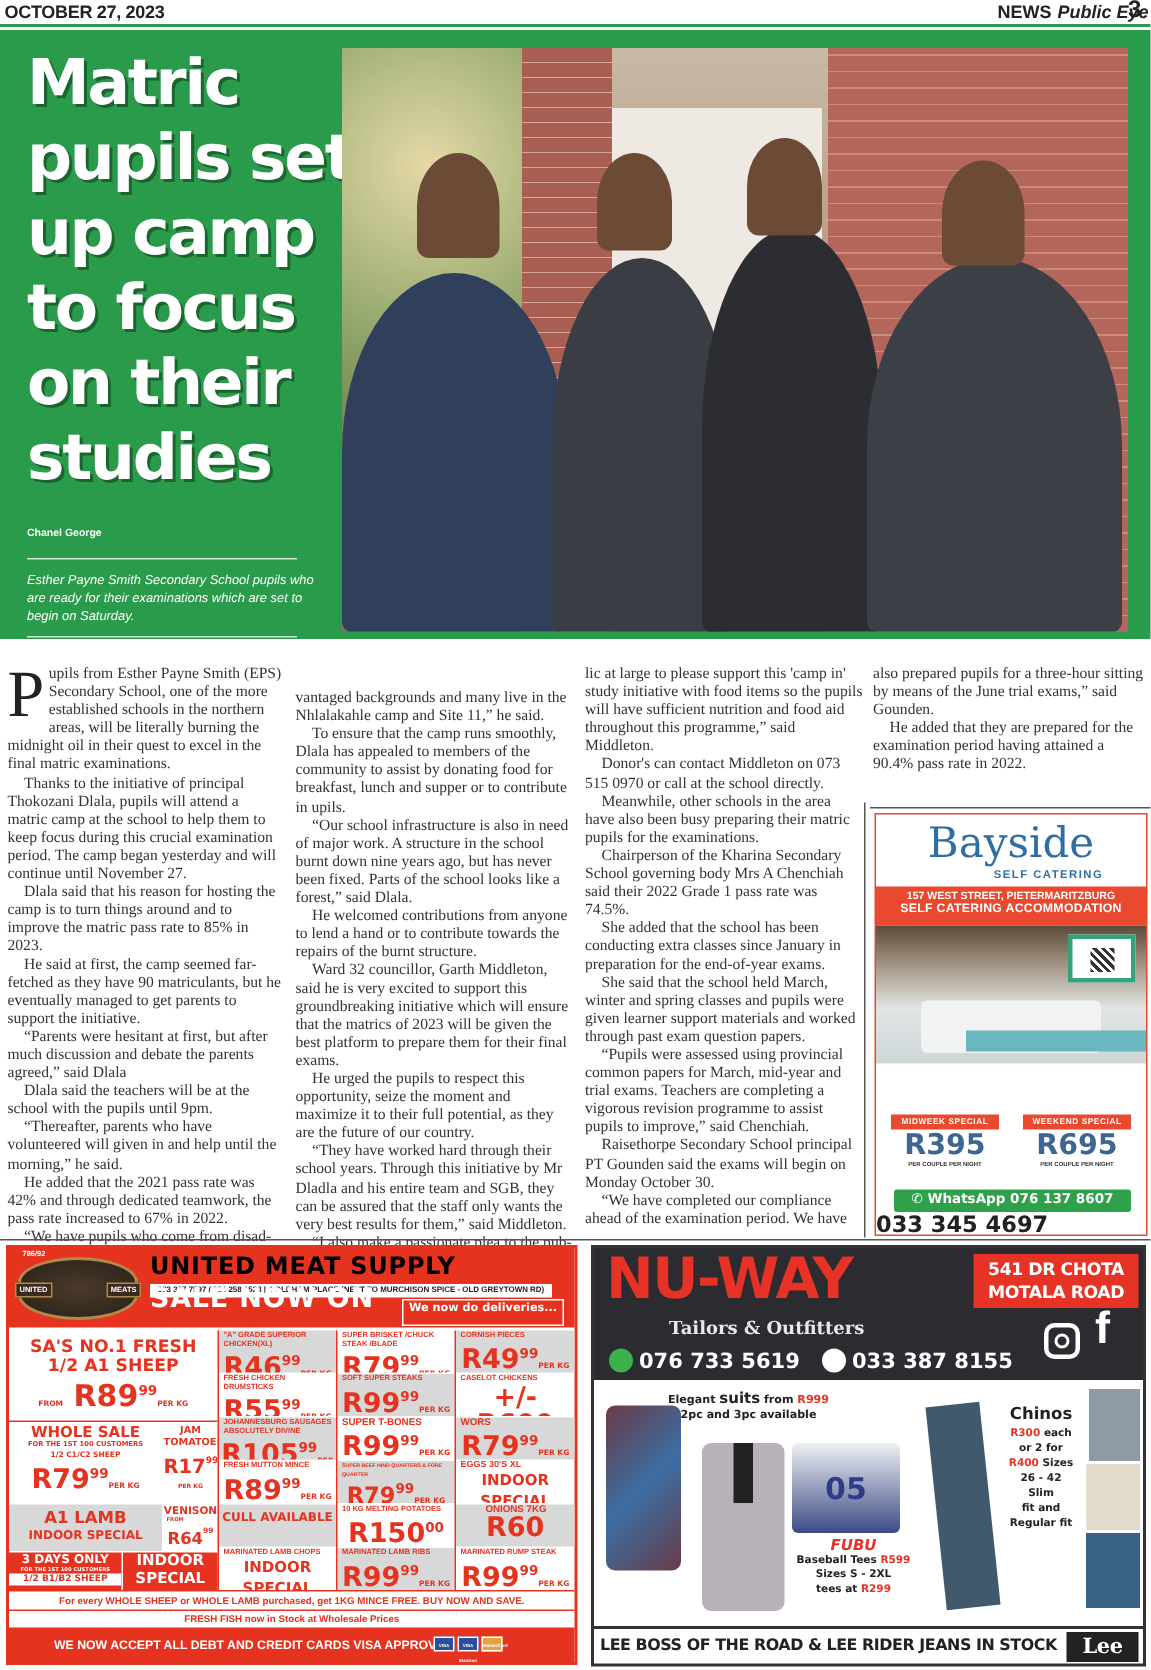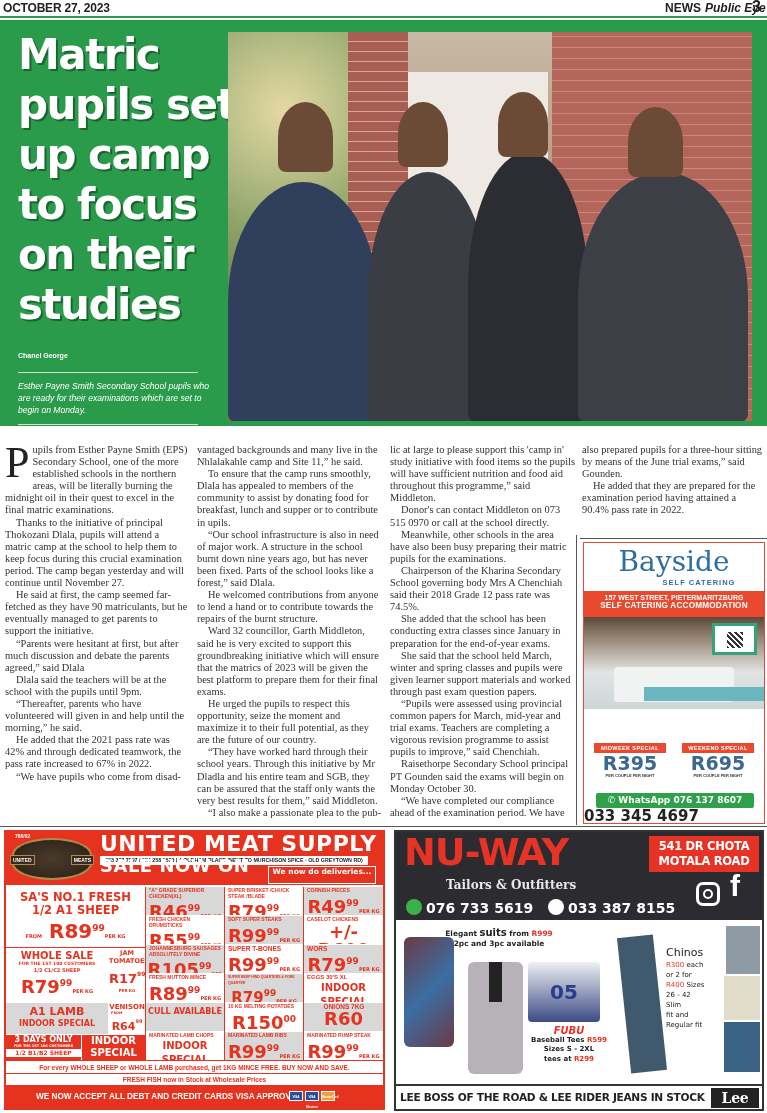--- a/index.html
+++ b/index.html
@@ -20,21 +20,21 @@
 .photo .sky{position:absolute;left:0;top:0;width:140px;height:260px;background:radial-gradient(circle at 40% 30%,#e5d9a6,#8fa56a 60%,#6f7f50)}
 .photo .brick{position:absolute;right:0;top:0;width:200px;height:389px;background:repeating-linear-gradient(0deg,#b5665a 0 10px,#c98a7c 10px 11px)}
 .photo .pillar{position:absolute;left:120px;top:0;width:60px;height:389px;background:repeating-linear-gradient(0deg,#a85e52 0 9px,#d9a797 9px 10px)}
 .photo .door{position:absolute;left:180px;top:40px;width:140px;height:160px;background:#eee9e2}
 .kid{position:absolute;border-radius:50% 50% 8px 8px}
 .body-text{position:absolute;font-size:10.4px;line-height:12.1px;color:#333;text-align:left}
 .body-text p{text-indent:11px}
 .body-text p.first{text-indent:0}
 .dropcap{float:left;font-size:44px;line-height:36px;margin:1px 3px 0 0;color:#222}
 .col1{left:5px;top:444px;width:183px}
-.col2{left:197px;top:444px;width:186px}
+.col2{left:197px;top:460px;width:186px}
 .col3{left:390px;top:444px;width:185px}
 .col4{left:582px;top:444px;width:181px}
 .sep{position:absolute;width:1px;background:#555}
 .bayside{position:absolute;left:583px;top:542px;width:182px;height:282px;background:#fff;border:1px solid #e54b2f}
 .bay-logo{position:absolute;left:0;top:0;width:180px;height:48px;text-align:center}
 .bay-logo .n{font-family:"DejaVu Serif",serif;color:#2f6ea3;font-size:28px;line-height:32px;padding-top:3px}
 .bay-logo .s{font-family:"Liberation Sans",sans-serif;font-weight:bold;color:#2f6ea3;font-size:7.5px;letter-spacing:1px;margin-left:50px}
 .bay-red{position:absolute;left:0;top:48px;width:180px;height:26px;background:#e94a2f;color:#fff;text-align:center;font-family:"Liberation Sans",sans-serif;font-weight:bold}
 .bay-red .a{font-size:7px;padding-top:3px}
 .bay-red .b{font-size:8.2px;letter-spacing:.2px}
@@ -50,21 +50,21 @@
 .bay-spec .t{background:#e94a2f;color:#fff;font-family:"Liberation Sans",sans-serif;font-weight:bold;font-size:5.5px;padding:2px 0;margin:0 6px;letter-spacing:.4px}
 .bay-spec .p{color:#3d6691;font-family:"DejaVu Sans",sans-serif;font-weight:bold;font-size:19px;line-height:20px}
 .bay-spec .u{font-size:4px;color:#333;font-family:"Liberation Sans",sans-serif;font-weight:bold}
 .bay-wa{position:absolute;left:12px;top:250px;width:158px;height:15px;background:#2fa14b;color:#fff;font-family:"DejaVu Sans",sans-serif;font-weight:bold;font-size:9px;line-height:15px;text-align:center;border-radius:2px}
 .bay-ph{position:absolute;left:0;top:264px;width:180px;text-align:left;font-family:"DejaVu Sans",sans-serif;font-weight:bold;font-size:15px;color:#222;line-height:18px}
 .um{position:absolute;left:4px;top:830px;width:381px;height:280px;background:#fff;border:2px solid #e5331f}
 .um-top{position:absolute;left:0;top:0;width:377px;height:53px;background:#e5331f}
 .um-logo{position:absolute;left:6px;top:6px;width:80px;height:42px;border-radius:50%/40%;background:radial-gradient(#4a3a2a,#2a2018);border:2px solid #b08a4a}
 .um-logo span{position:absolute;top:15px;font-size:5px;color:#fff;font-family:"Liberation Sans",sans-serif;font-weight:bold;background:#3b2a1b;padding:1px 2px;border:1px solid #b08a4a}
 .um-code{position:absolute;left:9px;top:1px;color:#fff;font-size:5px;font-family:"Liberation Sans",sans-serif;font-weight:bold}
-.um-title{position:absolute;left:94px;top:1px;color:#ffffff;font-family:"DejaVu Sans",sans-serif;font-weight:bold;font-size:22px;letter-spacing:.5px;line-height:22px}
+.um-title{position:absolute;left:94px;top:1px;color:#000000;font-family:"DejaVu Sans",sans-serif;font-weight:bold;font-size:16px;letter-spacing:.5px;line-height:22px}
 .um-addr{position:absolute;left:94px;top:24px;width:268px;height:9px;background:#fff;color:#222;font-family:"Liberation Sans",sans-serif;font-weight:bold;font-size:5.3px;line-height:9px;text-align:center}
 .um-sale{position:absolute;left:94px;top:24px;color:#fff;font-family:"DejaVu Sans",sans-serif;font-weight:bold;font-size:18px;line-height:20px;letter-spacing:.5px}
 .um-deliv{position:absolute;left:262px;top:34px;width:108px;height:18px;border:1px solid #fff;color:#fff;font-family:"DejaVu Sans",sans-serif;font-weight:bold;font-size:7.5px;line-height:8px;text-align:center;padding-top:1px}
 .um-grid{position:absolute;left:0;top:55px;width:377px;height:173px}
 .cell{position:absolute;color:#e5331f;font-family:"DejaVu Sans",sans-serif;font-weight:bold;text-align:center;overflow:hidden}
 .cell.g{background:#d8d8d8}
 .cell .lb{font-size:5px;line-height:5.5px;text-align:left;padding:1px 2px 0 3px;font-family:"Liberation Sans",sans-serif}
 .cell .pr{font-size:18px;line-height:18px}
 .cell .pr sup{font-size:9px;vertical-align:7px}
 .cell .pr small{font-size:5px}
@@ -94,42 +94,42 @@
 .nw-body .suit2{position:absolute;left:72px;top:40px;width:55px;height:112px;background:#b6b2b8;border-radius:6px}
 .nw-body .suit2 i{position:absolute;left:21px;top:0;width:13px;height:40px;background:#222}
 .nw-body .tee{position:absolute;left:132px;top:40px;width:72px;height:60px;background:linear-gradient(180deg,#eef0f2,#3d4b85);border-radius:4px;color:#2b3d8a;font-family:"DejaVu Sans",sans-serif;font-weight:bold;font-size:20px;text-align:center;line-height:60px}
 .nw-body .ch1{position:absolute;left:228px;top:14px;width:36px;height:136px;background:#40596d;transform:rotate(-6deg)}
 .nw-body .ch2{position:absolute;left:330px;top:4px;width:34px;height:48px;background:#8e9aa4}
 .nw-body .ch3{position:absolute;left:328px;top:54px;width:36px;height:44px;background:#e2dccb}
 .nw-body .ch4{position:absolute;left:328px;top:100px;width:36px;height:50px;background:#3a6284}
 .nw-suits-txt{position:absolute;left:48px;top:6px;width:110px;text-align:center;font-family:"DejaVu Sans",sans-serif;font-weight:bold;font-size:7.4px;color:#222;line-height:10px}
 .nw-fubu{position:absolute;left:128px;top:104px;width:90px;text-align:center;font-family:"DejaVu Sans",sans-serif;font-weight:bold;font-size:7px;color:#222;line-height:9.5px}
 .nw-fubu .brand{color:#e63325;font-style:italic;font-size:10px}
-.nw-chinos{position:absolute;left:270px;top:24px;width:56px;font-family:"DejaVu Sans",sans-serif;font-weight:normal;font-size:7px;color:#222;line-height:10px}
+.nw-chinos{position:absolute;left:270px;top:14px;width:56px;text-align:center;font-family:"DejaVu Sans",sans-serif;font-weight:bold;font-size:7px;color:#222;line-height:10px}
 .nw-chinos .h{font-size:11px;line-height:14px}
 .red{color:#e63325}
 .nw-bottom{position:absolute;left:0;top:252px;width:366px;height:25px;border-top:2px solid #333;font-family:"DejaVu Sans",sans-serif;font-weight:bold;font-size:10.6px;line-height:23px;padding-left:4px;color:#222;letter-spacing:-.3px}
 .nw-lee{position:absolute;right:3px;top:2px;width:48px;height:20px;background:#222;color:#fff;font-family:"DejaVu Serif",serif;font-weight:bold;font-size:14px;line-height:20px;text-align:center}
 </style>
 </head>
 <body>
 
 <div class="hdr">
   <span class="date">OCTOBER 27, 2023</span>
   <span class="sec" style="left:665px">NEWS</span>
   <span class="pub" style="left:705px;font-size:12px">Public Eye</span>
   <span class="pg" style="left:752px">3</span>
 </div>
 <div class="hdrline"></div>
 
 <div class="green"></div>
 <h1 class="headline">Matric pupils set up camp to focus on their studies</h1>
 <div class="byline">Chanel George</div>
 <div class="rule1"></div>
-<div class="caption">Esther Payne Smith Secondary School pupils who are ready for their examinations which are set to begin on Monday.</div>
+<div class="caption">Esther Payne Smith Secondary School pupils who are ready for their examinations which are set to begin on Saturday.</div>
 <div class="rule2"></div>
 
 <div class="photo">
   <div class="sky"></div>
   <div class="pillar"></div>
   <div class="door"></div>
   <div class="brick"></div>
   <div class="kid" style="left:0;top:150px;width:150px;height:240px;background:#2f3f5c"></div>
   <div class="kid" style="left:50px;top:70px;width:55px;height:70px;background:#6b4a36"></div>
   <div class="kid" style="left:140px;top:140px;width:120px;height:250px;background:#3a3d44"></div>
@@ -137,20 +137,21 @@
   <div class="kid" style="left:240px;top:120px;width:120px;height:270px;background:#2b2d33"></div>
   <div class="kid" style="left:270px;top:60px;width:50px;height:65px;background:#6b4a36"></div>
   <div class="kid" style="left:350px;top:140px;width:170px;height:250px;background:#3d3f46"></div>
   <div class="kid" style="left:400px;top:75px;width:55px;height:70px;background:#6b4a36"></div>
 </div>
 
 <div class="body-text col1">
   <span class="dropcap">P</span>
   <p class="first">upils from Esther Payne Smith (EPS) Secondary School, one of the more established schools in the northern areas, will be literally burning the midnight oil in their quest to excel in the final matric examinations.</p>
   <p>Thanks to the initiative of principal Thokozani Dlala, pupils will attend a matric camp at the school to help them to keep focus during this crucial examination period. The camp began yesterday and will continue until November 27.</p>
+  <p>Dlala said that his reason for hosting the camp is to turn things around and to improve the matric pass rate to 85% in 2023.</p>
   <p>He said at first, the camp seemed far-fetched as they have 90 matriculants, but he eventually managed to get parents to support the initiative.</p>
   <p>“Parents were hesitant at first, but after much discussion and debate the parents agreed,” said Dlala</p>
   <p>Dlala said the teachers will be at the school with the pupils until 9pm.</p>
   <p>“Thereafter, parents who have volunteered will given in and help until the morning,” he said.</p>
   <p>He added that the 2021 pass rate was 42% and through dedicated teamwork, the pass rate increased to 67% in 2022.</p>
   <p>“We have pupils who come from disad-</p>
 </div>
 <div class="body-text col2">
   <p class="first">vantaged backgrounds and many live in the Nhlalakahle camp and Site 11,” he said.</p>
   <p>To ensure that the camp runs smoothly, Dlala has appealed to members of the community to assist by donating food for breakfast, lunch and supper or to contribute in upils.</p>
@@ -158,21 +159,21 @@
   <p>He welcomed contributions from anyone to lend a hand or to contribute towards the repairs of the burnt structure.</p>
   <p>Ward 32 councillor, Garth Middleton, said he is very excited to support this groundbreaking initiative which will ensure that the matrics of 2023 will be given the best platform to prepare them for their final exams.</p>
   <p>He urged the pupils to respect this opportunity, seize the moment and maximize it to their full potential, as they are the future of our country.</p>
   <p>“They have worked hard through their school years. Through this initiative by Mr Dladla and his entire team and SGB, they can be assured that the staff only wants the very best results for them,” said Middleton.</p>
   <p>“I also make a passionate plea to the pub-</p>
 </div>
 <div class="body-text col3">
   <p class="first">lic at large to please support this 'camp in' study initiative with food items so the pupils will have sufficient nutrition and food aid throughout this programme,” said Middleton.</p>
   <p>Donor's can contact Middleton on 073 515 0970 or call at the school directly.</p>
   <p>Meanwhile, other schools in the area have also been busy preparing their matric pupils for the examinations.</p>
-  <p>Chairperson of the Kharina Secondary School governing body Mrs A Chenchiah said their 2018 Grade 12 pass rate was 74.5%.</p>
+  <p>Chairperson of the Kharina Secondary School governing body Mrs A Chenchiah said their 2022 Grade 1 pass rate was 74.5%.</p>
   <p>She added that the school has been conducting extra classes since January in preparation for the end-of-year exams.</p>
   <p>She said that the school held March, winter and spring classes and pupils were given learner support materials and worked through past exam question papers.</p>
   <p>“Pupils were assessed using provincial common papers for March, mid-year and trial exams. Teachers are completing a vigorous revision programme to assist pupils to improve,” said Chenchiah.</p>
   <p>Raisethorpe Secondary School principal PT Gounden said the exams will begin on Monday October 30.</p>
   <p>“We have completed our compliance ahead of the examination period. We have</p>
 </div>
 <div class="body-text col4">
   <p class="first">also prepared pupils for a three-hour sitting by means of the June trial exams,” said Gounden.</p>
   <p>He added that they are prepared for the examination period having attained a 90.4% pass rate in 2022.</p>
 </div>

